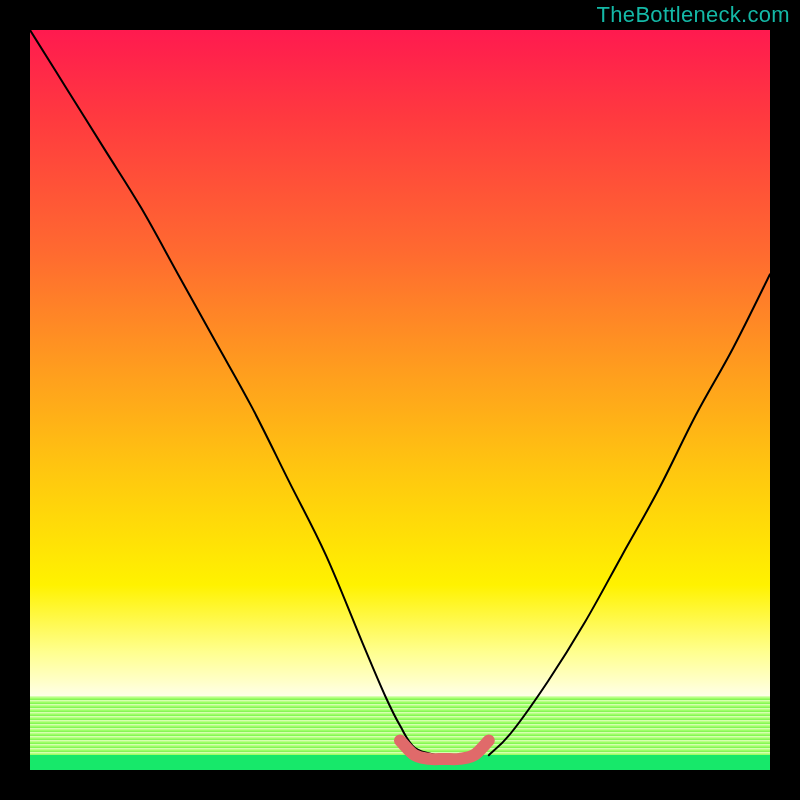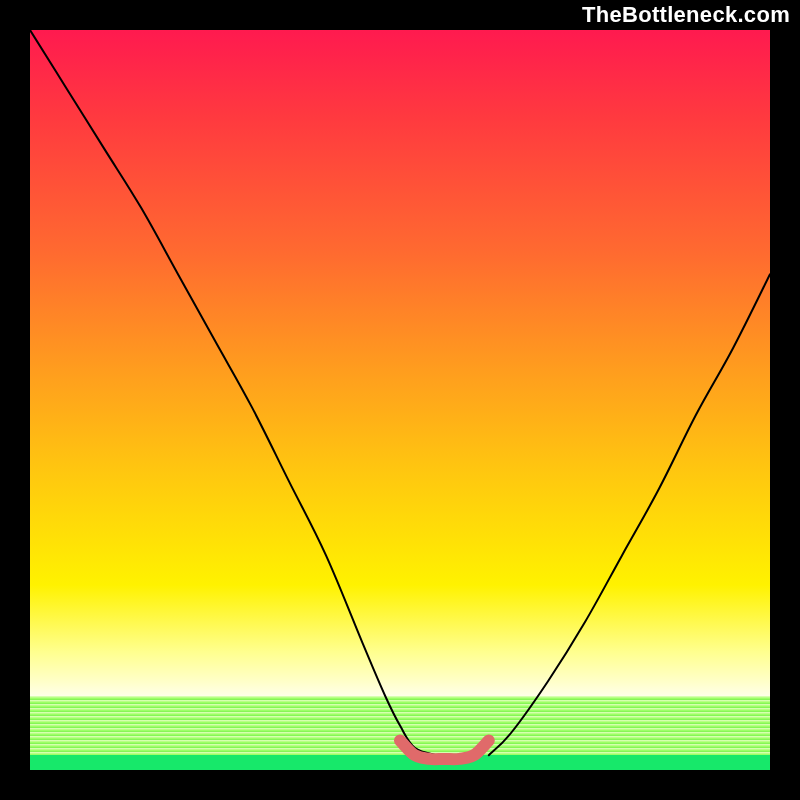--- a/index.html
+++ b/index.html
@@ -14,23 +14,23 @@
   .frame {
     position: relative;
     width: 800px;
     height: 800px;
     background: #000;
   }
   .watermark {
     position: absolute;
     top: 2px;
     right: 10px;
-    color: #ffffff;
+    color: #14b8a6;
     font-size: 22px;
-    font-weight: 700;
+    font-weight: 400;
     letter-spacing: 0.3px;
     z-index: 10;
   }
   .plot-area {
     position: absolute;
     left: 30px;
     top: 30px;
     width: 740px;
     height: 740px;
     overflow: hidden;

